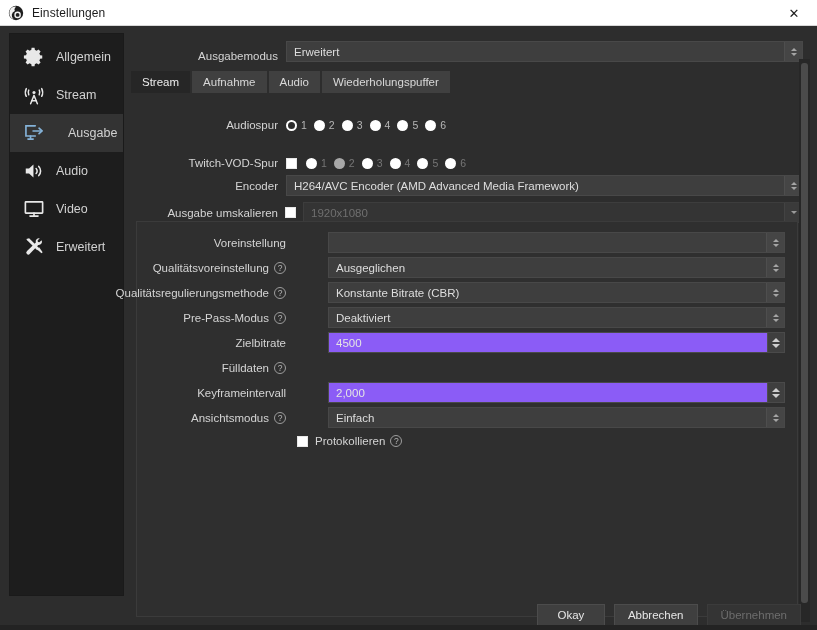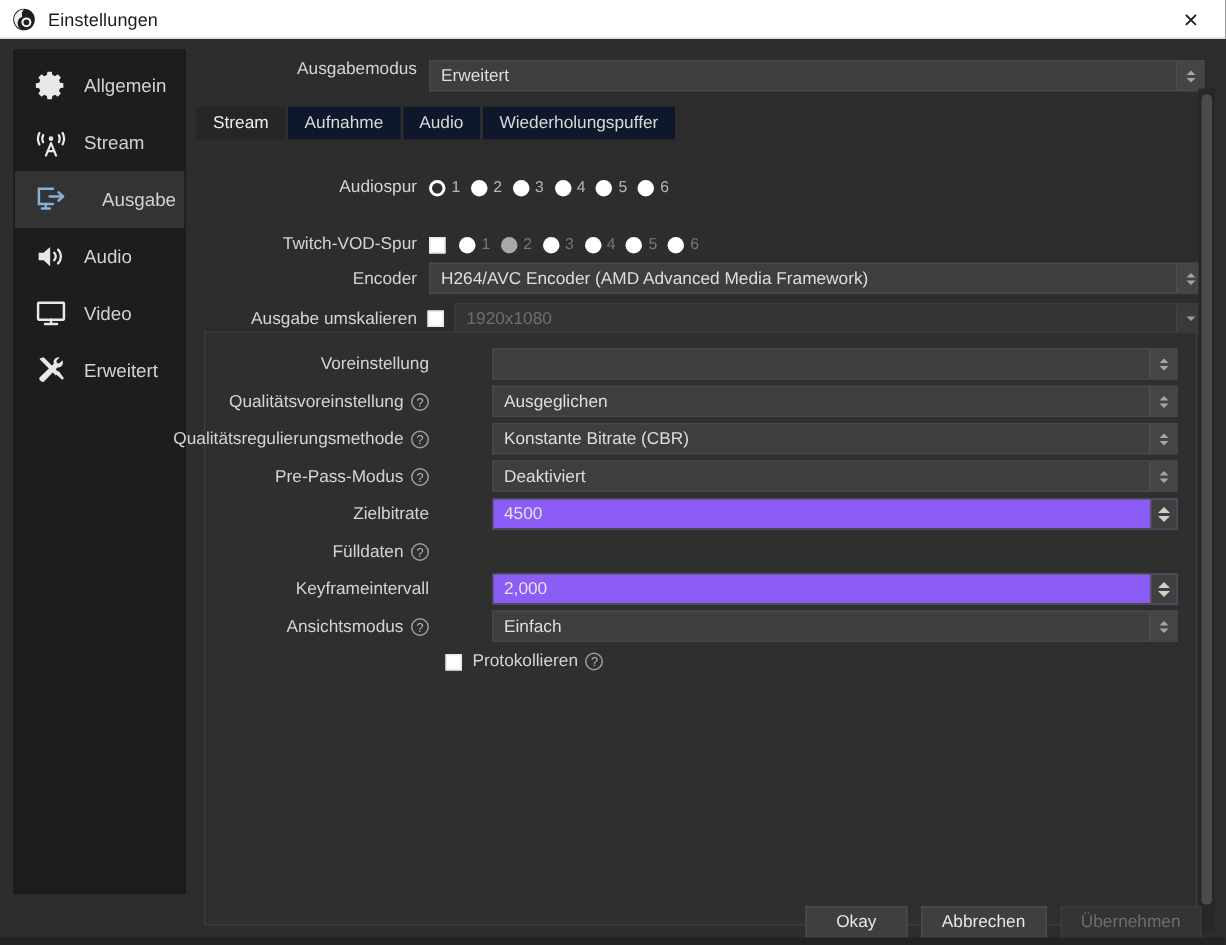--- a/index.html
+++ b/index.html
@@ -53,21 +53,21 @@
     flex: none;
   }
   .side-ico svg { display: block; }
   .side-lbl { white-space: nowrap; }
 
   
   .main {
     position: absolute; left: 131px; top: 7px; width: 679px; height: 563px;
   }
 
-  .row { display: flex; align-items: flex-start; }
+  .row { display: flex; align-items: flex-end; }
 
   .lbl {
     font-size: 11.5px; color: #d4d4d4; text-align: right;
     white-space: nowrap;
   }
 
   
   .outmode {
     position: absolute; left: 0; top: 7px; width: 672px; height: 22px;
   }
@@ -97,21 +97,21 @@
   .chev.sm.dn  { border-top-color: #9a9a9a; }
 
   
   .tabbar {
     position: absolute; left: 0; top: 38px; height: 22px;
     display: flex; align-items: flex-end;
   }
   .tab {
     height: 22px; padding: 0 11px; font-size: 11.5px;
     display: flex; align-items: center;
-    background: #0f172a; color: #d8d8d8;
+    background: #404040; color: #d8d8d8;
     margin-right: 2px;
   }
   .tab.active { background: #262626; color: #ededed; }
 
   .tabpane {
     position: absolute; left: 0; top: 60px; width: 672px; height: 498px;
     background: #2d2d2d;
   }
 
   

